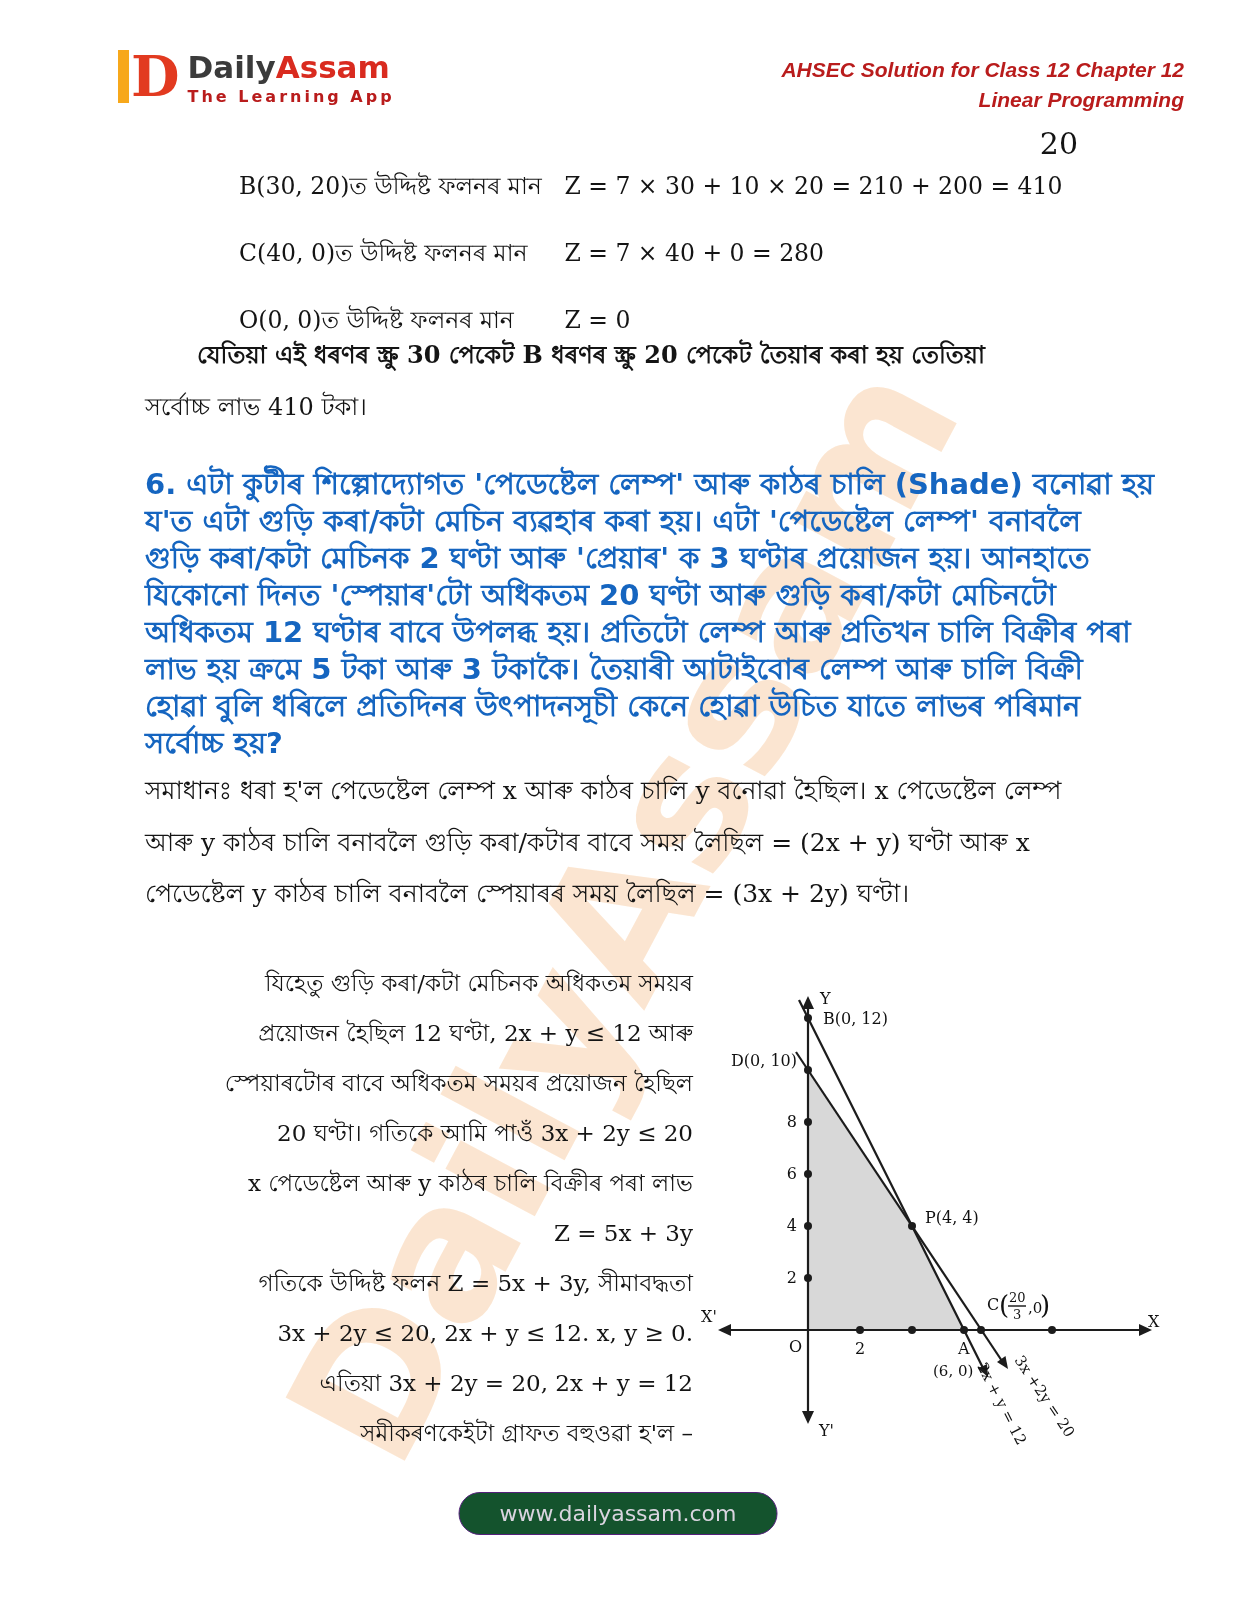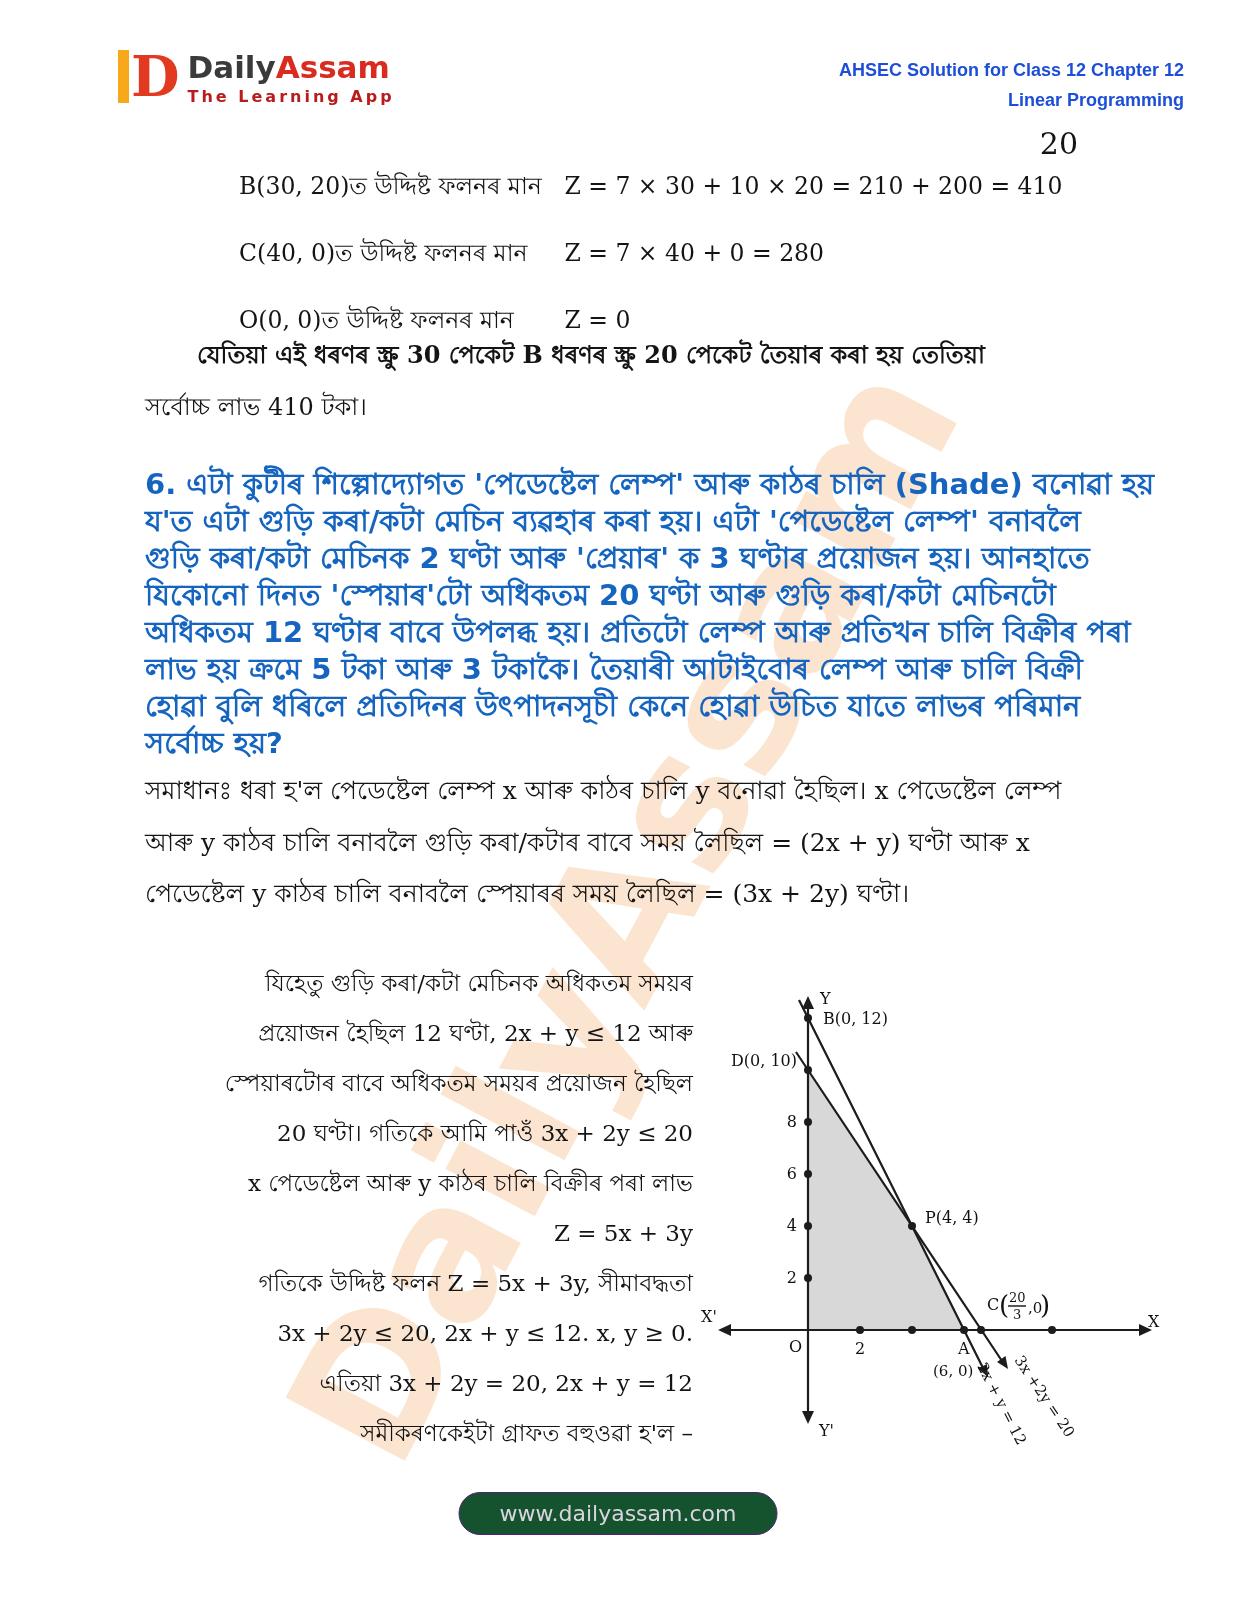--- a/index.html
+++ b/index.html
@@ -22,21 +22,21 @@
     font-family:"DejaVu Serif", serif; font-size:56px; font-weight:bold;
     color:#e23a20; border-left:11px solid #f7a81b; padding-left:2px; line-height:.95;
   }
   .logo-text { margin-left:8px; display:flex; flex-direction:column; }
   .logo-row { font-size:31px; font-weight:bold; line-height:34px; }
   .logo-daily { color:#3b3b3b; }
   .logo-assam { color:#d92b1f; }
   .logo-tagline { color:#b91c1c; font-size:16px; font-weight:bold; letter-spacing:3px; margin-top:3px; }
   .hdr-right {
     position:absolute; right:52px; top:55px; text-align:right;
-    font-family:"Liberation Sans", sans-serif; font-weight:bold; font-size:18px; line-height:30px; color:#1d4ed8;
+    font-family:"Liberation Sans", sans-serif; font-weight:bold; font-size:21px; line-height:30px; color:#b91c1c;font-style:italic;
   }
   .page-number { position:absolute; right:158px; top:126px; font-family:"DejaVu Serif", serif; font-size:30px; }
 
   
   .valuations { position:absolute; left:197px; top:168px; font-family:"DejaVu Serif", serif; font-size:23.5px;margin-left:42px; }
   .val-row { margin-bottom:28px; white-space:nowrap; }
   .val-label { display:inline-block; width:318px; }
   .conclusion { position:absolute; left:145px; top:328px; font-family:"DejaVu Serif", serif; font-size:24px; line-height:53px; white-space:nowrap; }
   .conclusion .ind { padding-left:52px;font-weight:bold; }
 

